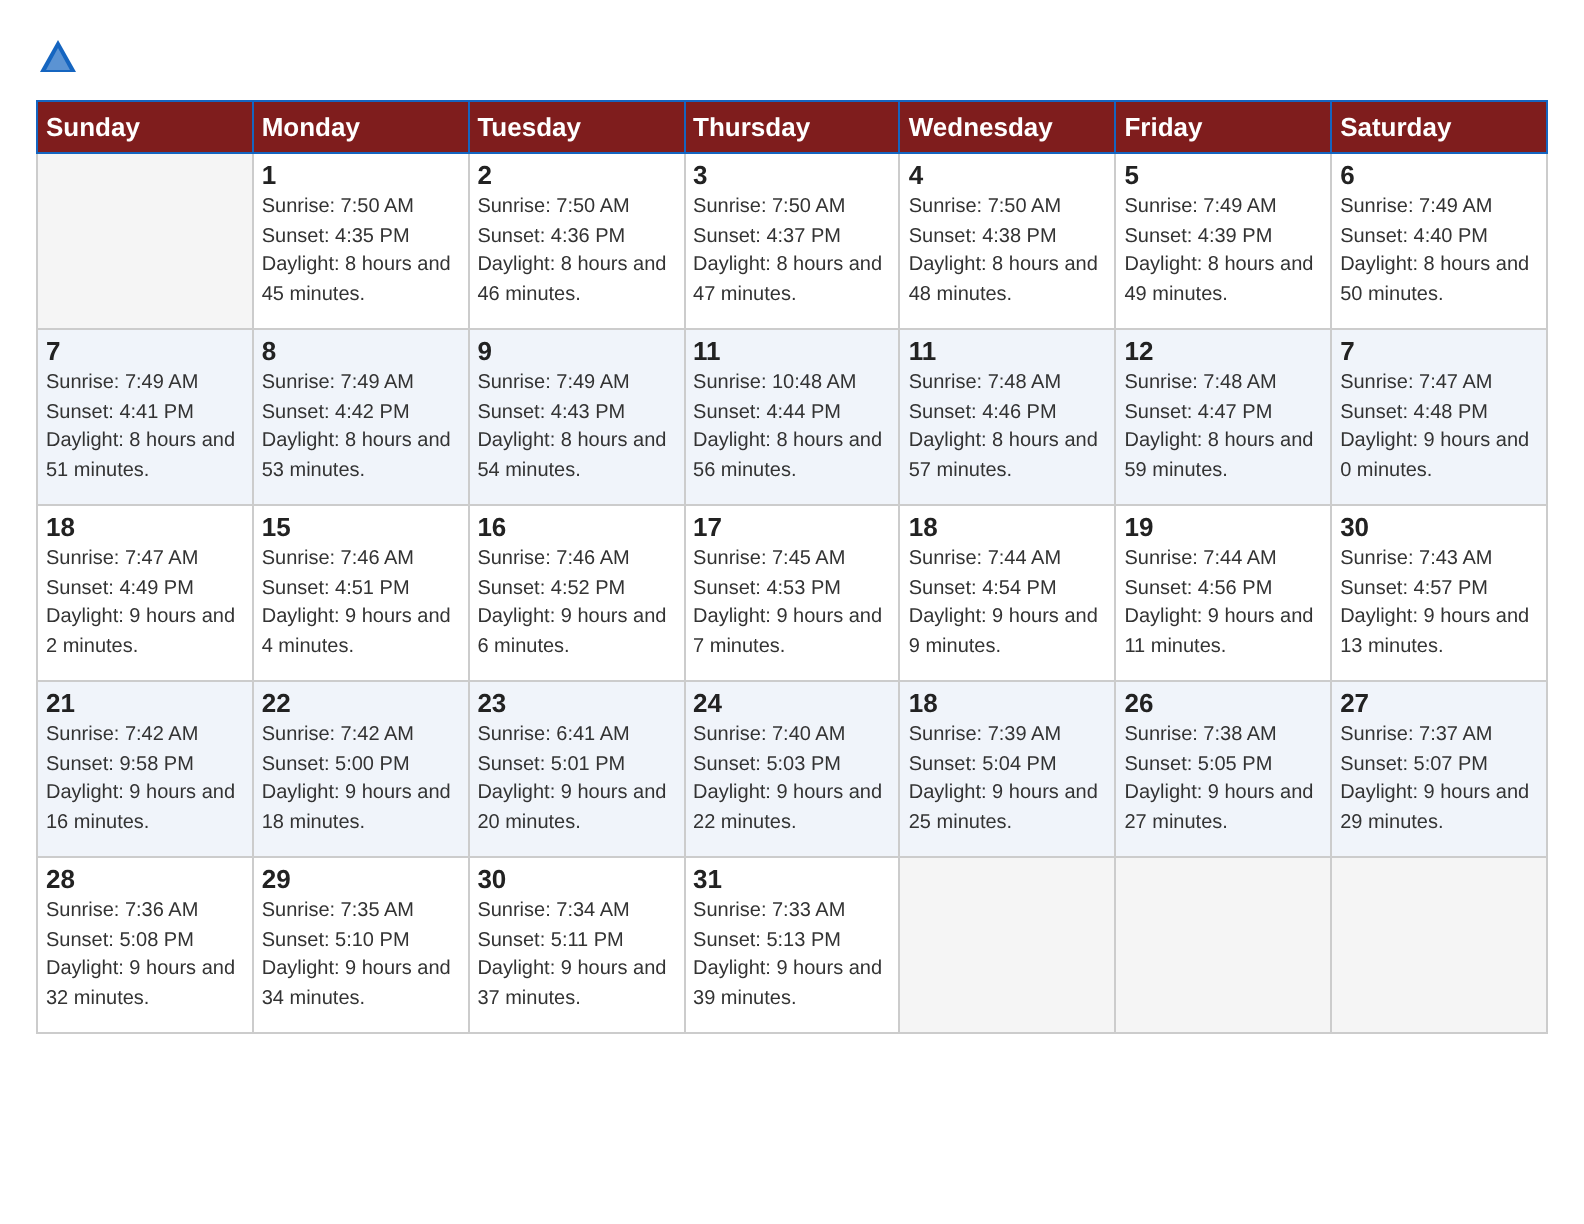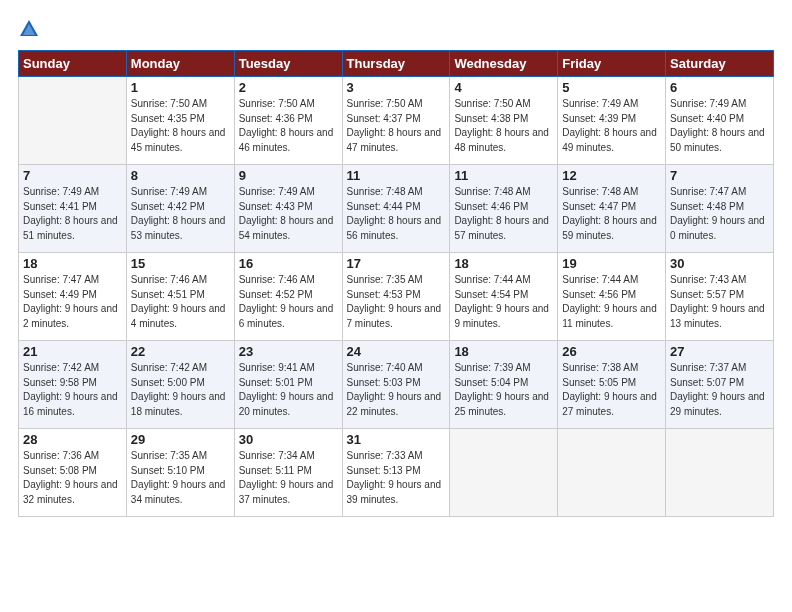--- a/index.html
+++ b/index.html
@@ -190,21 +190,21 @@
           </td>
           <td>
             <span class="day-num">9</span>
             <div class="day-detail">Sunrise: 7:49 AM
 Sunset: 4:43 PM
 Daylight: 8 hours
 and 54 minutes.</div>
           </td>
           <td>
             <span class="day-num">11</span>
-            <div class="day-detail">Sunrise: 7:48 AM
+            <div class="day-detail">Sunrise: 10:48 AM
 Sunset: 4:44 PM
 Daylight: 8 hours
 and 56 minutes.</div>
           </td>
           <td>
             <span class="day-num">11</span>
             <div class="day-detail">Sunrise: 7:48 AM
 Sunset: 4:46 PM
 Daylight: 8 hours
 and 57 minutes.</div>
@@ -241,21 +241,21 @@
           </td>
           <td>
             <span class="day-num">16</span>
             <div class="day-detail">Sunrise: 7:46 AM
 Sunset: 4:52 PM
 Daylight: 9 hours
 and 6 minutes.</div>
           </td>
           <td>
             <span class="day-num">17</span>
-            <div class="day-detail">Sunrise: 7:35 AM
+            <div class="day-detail">Sunrise: 7:45 AM
 Sunset: 4:53 PM
 Daylight: 9 hours
 and 7 minutes.</div>
           </td>
           <td>
             <span class="day-num">18</span>
             <div class="day-detail">Sunrise: 7:44 AM
 Sunset: 4:54 PM
 Daylight: 9 hours
 and 9 minutes.</div>
@@ -263,21 +263,21 @@
           <td>
             <span class="day-num">19</span>
             <div class="day-detail">Sunrise: 7:44 AM
 Sunset: 4:56 PM
 Daylight: 9 hours
 and 11 minutes.</div>
           </td>
           <td>
             <span class="day-num">30</span>
             <div class="day-detail">Sunrise: 7:43 AM
-Sunset: 5:57 PM
+Sunset: 4:57 PM
 Daylight: 9 hours
 and 13 minutes.</div>
           </td>
         </tr>
         <tr class="row-shade">
           <td>
             <span class="day-num">21</span>
             <div class="day-detail">Sunrise: 7:42 AM
 Sunset: 9:58 PM
 Daylight: 9 hours
@@ -285,21 +285,21 @@
           </td>
           <td>
             <span class="day-num">22</span>
             <div class="day-detail">Sunrise: 7:42 AM
 Sunset: 5:00 PM
 Daylight: 9 hours
 and 18 minutes.</div>
           </td>
           <td>
             <span class="day-num">23</span>
-            <div class="day-detail">Sunrise: 9:41 AM
+            <div class="day-detail">Sunrise: 6:41 AM
 Sunset: 5:01 PM
 Daylight: 9 hours
 and 20 minutes.</div>
           </td>
           <td>
             <span class="day-num">24</span>
             <div class="day-detail">Sunrise: 7:40 AM
 Sunset: 5:03 PM
 Daylight: 9 hours
 and 22 minutes.</div>

